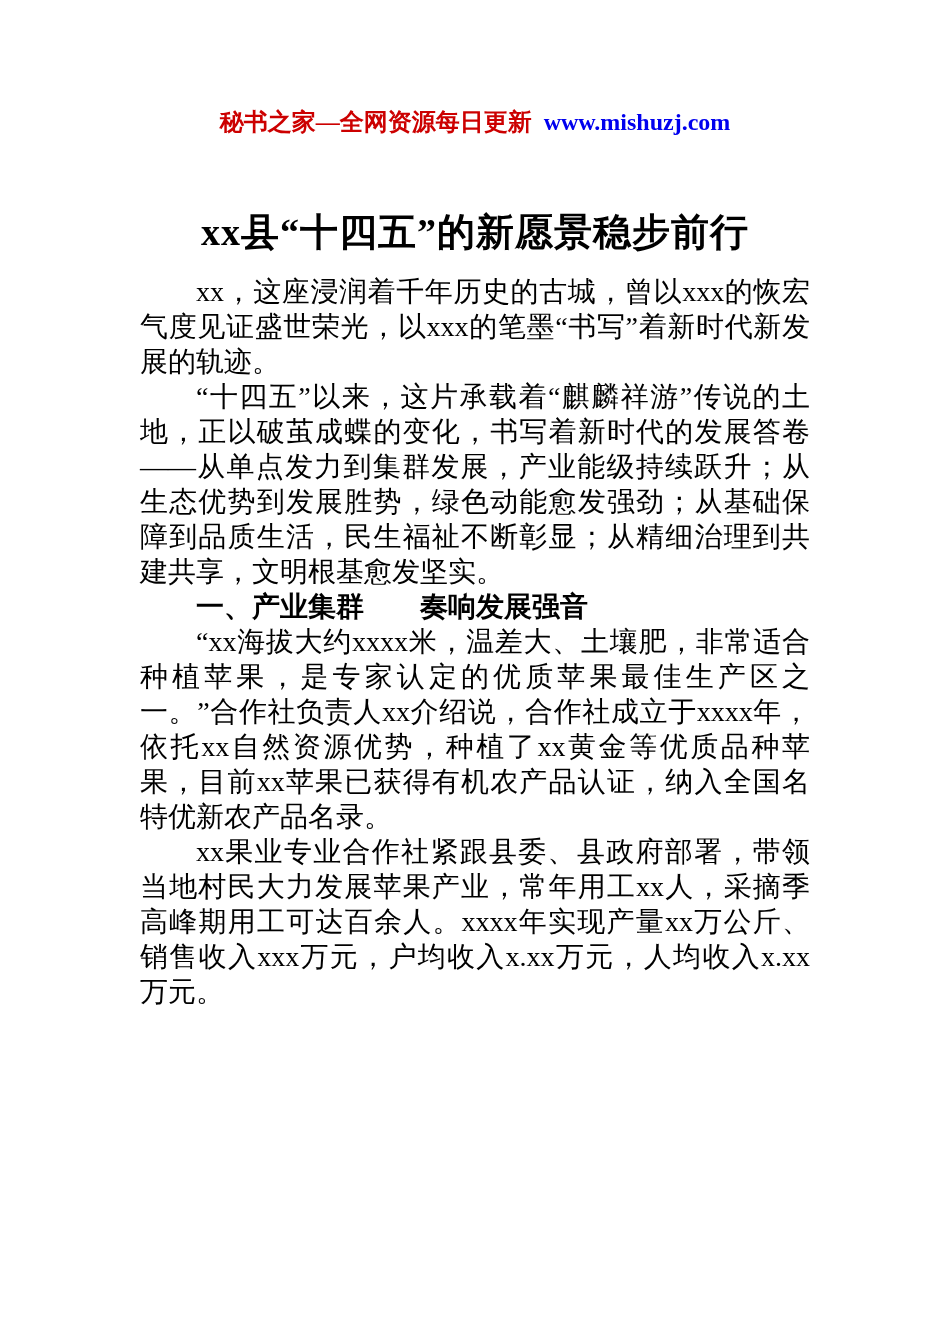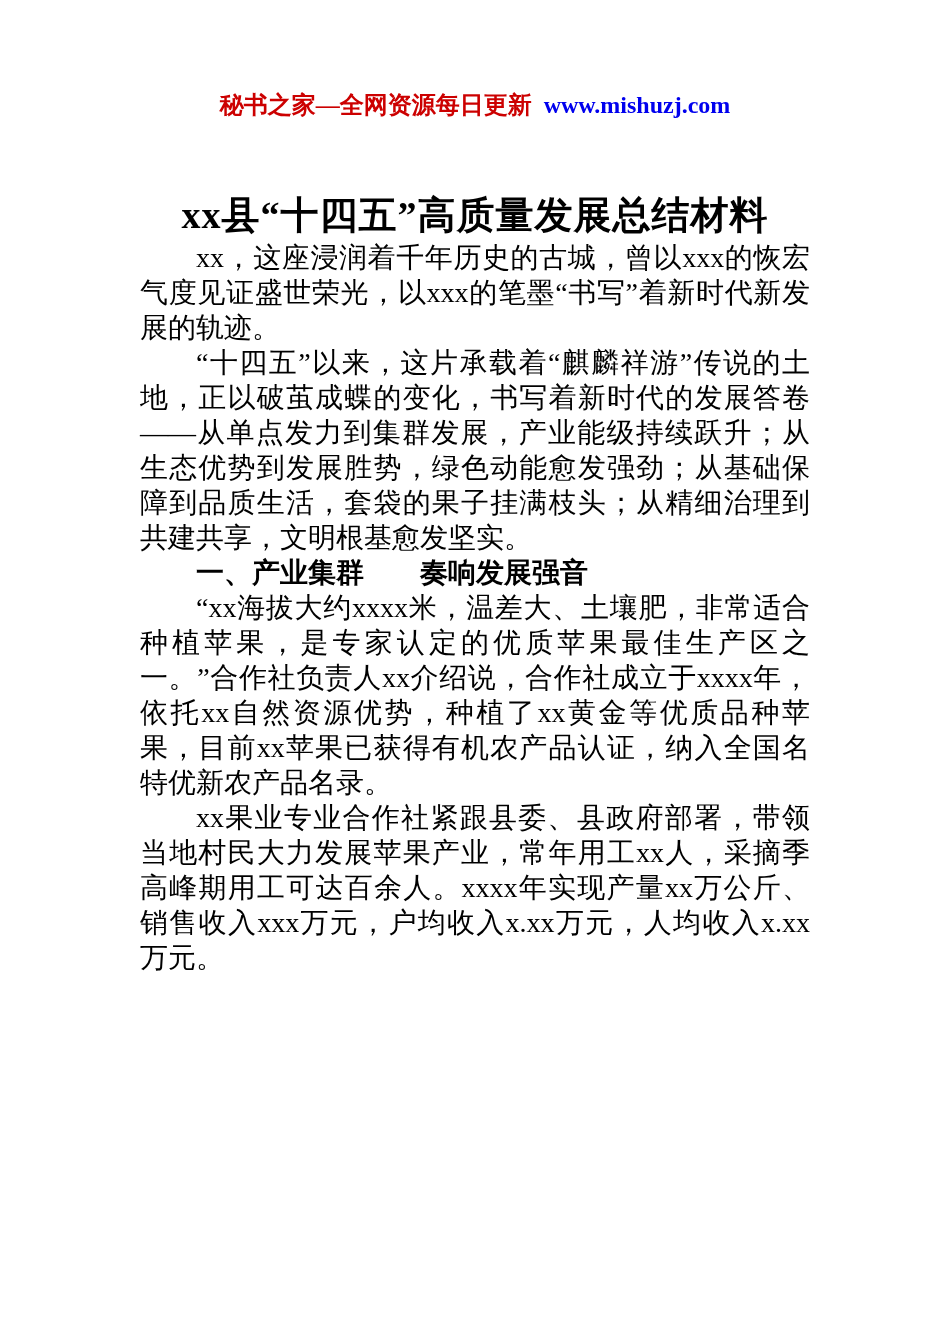--- a/index.html
+++ b/index.html
@@ -1,15 +1,15 @@
 <!DOCTYPE html>
 <html><head>
 <meta charset="utf-8">
 <style>
-  * { box-sizing: border-box; }
+  * { box-sizing: border-box; margin-top: 17px; }
   html, body {
     margin: 0;
     padding: 0;
     background: #ffffff;
   }
   .page {
     position: relative;
     width: 950px;
     height: 1344px;
     margin: 0 auto;
@@ -62,23 +62,23 @@
 </style>
 </head>
 <body>
 
 <div class="page">
 
   <div class="site-header">
     <span class="red-part"><span class="site-name">秘书之家</span><span class="site-tagline">—全网资源每日更新</span></span><a class="site-url">www.mishuzj.com</a>
   </div>
 
-  <h1 class="doc-title">xx县“十四五”高质量发展总结材料</h1>
+  <h1 class="doc-title">xx县“十四五”的新愿景稳步前行</h1>
 
   <div class="doc-body">
     <p>xx，这座浸润着千年历史的古城，曾以xxx的恢宏气度见证盛世荣光，以xxx的笔墨“书写”着新时代新发展的轨迹。</p>
-    <p>“十四五”以来，这片承载着“麒麟祥游”传说的土地，正以破茧成蝶的变化，书写着新时代的发展答卷——从单点发力到集群发展，产业能级持续跃升；从生态优势到发展胜势，绿色动能愈发强劲；从基础保障到品质生活，套袋的果子挂满枝头；从精细治理到共建共享，文明根基愈发坚实。</p>
+    <p>“十四五”以来，这片承载着“麒麟祥游”传说的土地，正以破茧成蝶的变化，书写着新时代的发展答卷——从单点发力到集群发展，产业能级持续跃升；从生态优势到发展胜势，绿色动能愈发强劲；从基础保障到品质生活，民生福祉不断彰显；从精细治理到共建共享，文明根基愈发坚实。</p>
     <p class="heading">一、产业集群　　奏响发展强音</p>
     <p>“xx海拔大约xxxx米，温差大、土壤肥，非常适合种植苹果，是专家认定的优质苹果最佳生产区之一。”合作社负责人xx介绍说，合作社成立于xxxx年，依托xx自然资源优势，种植了xx黄金等优质品种苹果，目前xx苹果已获得有机农产品认证，纳入全国名特优新农产品名录。</p>
     <p>xx果业专业合作社紧跟县委、县政府部署，带领当地村民大力发展苹果产业，常年用工xx人，采摘季高峰期用工可达百余人。xxxx年实现产量xx万公斤、销售收入xxx万元，户均收入x.xx万元，人均收入x.xx万元。</p>
   </div>
 
 </div>
 
 </body></html>

